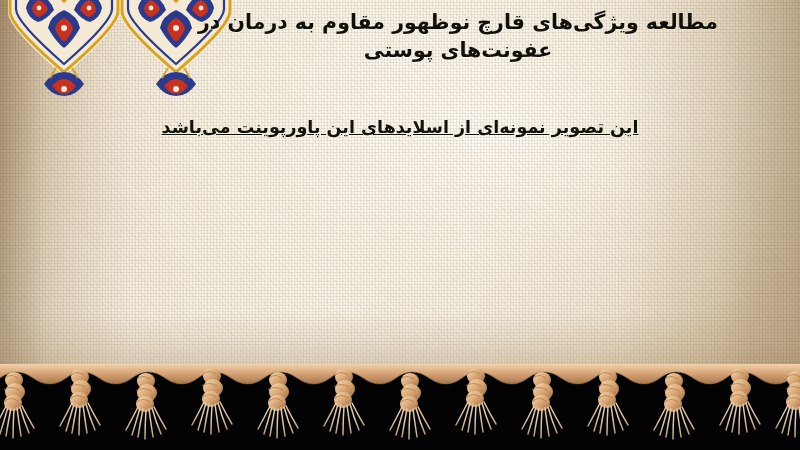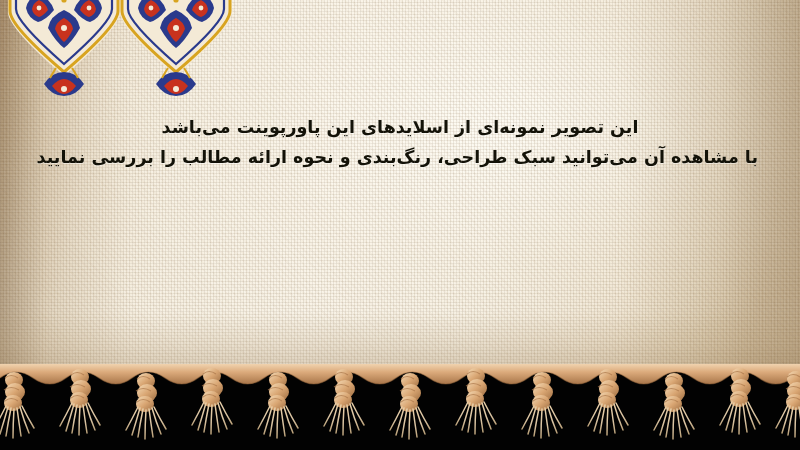--- a/index.html
+++ b/index.html
@@ -65,20 +65,21 @@
   .body{
     position:absolute;right:42px;top:112px;width:716px;
     text-align:center;
   }
   .body .ln{
     display:block;
     font-size:17.5px;line-height:1.72;
     color:#131208;font-weight:600;
     text-shadow:0 1px 0 rgba(255,255,255,.40);
     white-space:nowrap;
+    text-decoration:underline;
   }
   .body .ln.l1{margin-right:0;}
 
   
   .fringe{
     position:absolute;left:0;bottom:0;width:800px;height:86px;
     background:#020202;
   }
   .cordband{position:absolute;left:0;top:0;width:800px;height:24px;}
   .tassels{position:absolute;left:0;top:4px;width:800px;height:82px;}
@@ -185,24 +186,24 @@
           <path d="M-12 -4 q6 -7 12 -7 q6 0 12 7 q-6 8 -12 8 q-6 0 -12 -8z" fill="#c8321e"></path>
           <circle cx="0" cy="-1" r="3" fill="#f4ead6"></circle>
           <path d="M-14 -12 q4 -7 6 -10" stroke="#d8a420" stroke-width="2" fill="none"></path>
           <path d="M14 -12 q-4 -7 -6 -10" stroke="#d8a420" stroke-width="2" fill="none"></path>
         </g>
         <rect x="57" y="136" width="2" height="8" fill="#c8321e"></rect>
       </g>
     </svg>
   </div>
 
+  <div class="title">مطالعه ویژگی‌های قارچ نوظهور مقاوم به درمان در عفونت‌های پوستی</div>
 
   <div class="body">
     <span class="ln l1">این تصویر نمونه‌ای از اسلایدهای این پاورپوینت می‌باشد</span>
-    <span class="ln l2">با مشاهده آن می‌توانید سبک طراحی، رنگ‌بندی و نحوه ارائه مطالب را بررسی نمایید</span>
   </div>
 
   <div class="fringe">
     <svg class="cordband" viewBox="0 0 800 24" preserveAspectRatio="none">
       <defs>
         <linearGradient id="cordg" x1="0" y1="0" x2="0" y2="1">
           <stop offset="0%" stop-color="#f0d2ae"></stop>
           <stop offset="40%" stop-color="#dcab7c"></stop>
           <stop offset="100%" stop-color="#a9764a"></stop>
         </linearGradient>

